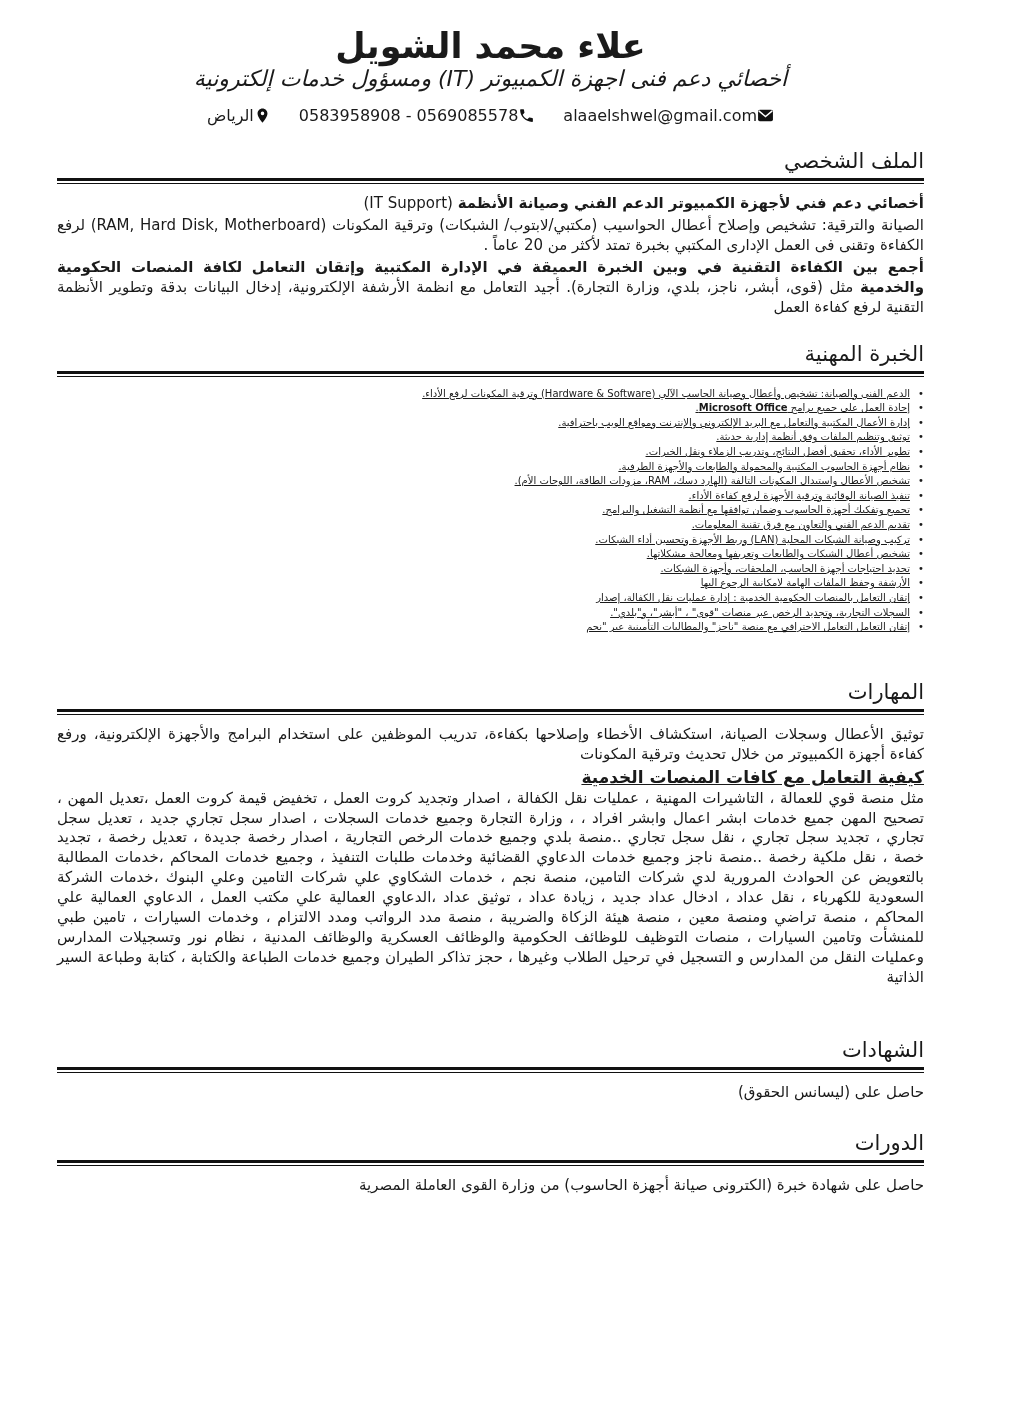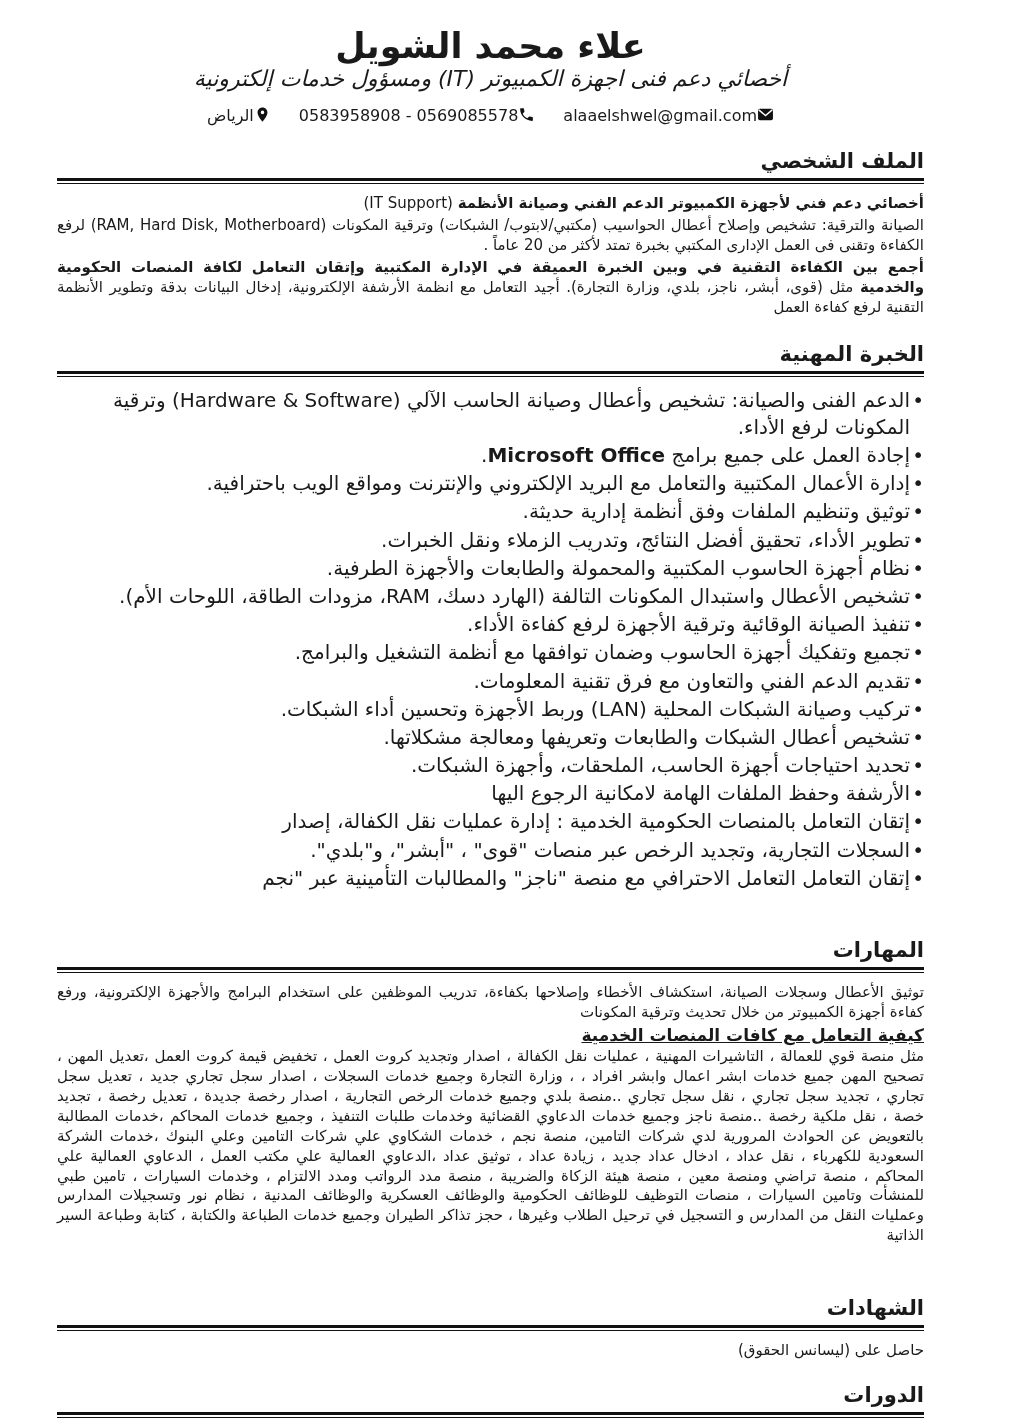--- a/index.html
+++ b/index.html
@@ -28,28 +28,28 @@
     font-weight: 500;
   }
   .contact-row {
     margin-top: 15px;
     display: flex;
     justify-content: center;
     align-items: center;
     gap: 28px;
     font-size: 16px;
   }
-  .contact-item { display: inline-flex; align-items: flex-start; gap: 0; }
+  .contact-item { display: inline-flex; align-items: center; gap: 0; }
   .contact-item svg { width: 17px; height: 17px; flex: 0 0 auto; }
   
   section { margin-top: 24px; }
   .sec-title {
     margin: 0 0 5px 0;
     font-size: 21px;
-    font-weight: 700;
+    font-weight: 400;
   }
   .rule {
     height: 2px;
     border-top: 3.5px solid #111;
     border-bottom: 1.5px solid #111;
     margin-bottom: 10px;
   }
   p.body-text {
     margin: 0 0 2px 0;
     font-size: 15px;
@@ -59,42 +59,43 @@
   }
   p.body-text .latin { direction: ltr; unicode-bidi: embed; }
   strong { font-weight: 800; }
   
   ul.bullet-list {
     margin: 2px 0 0 0;
     padding: 0;
     list-style: none;
   }
   ul.bullet-list li {
-    font-size: 20px;
+    font-size: 10px;
     line-height: 1.36;
     margin-bottom: 1px;
     padding-right: 14px;
     position: relative;
+    text-decoration: underline;
   }
   ul.bullet-list li::before {
     content: "•";
     position: absolute;
     right: 0;
     top: 0;
   }
   
   .skills-sub {
     font-size: 17px;
     font-weight: 800;
     text-decoration: underline;
     margin: 2px 0;
   }
   .sec-skills { margin-top: 46px; }
   .sec-certificates { margin-top: 50px; }
-  .sec-courses { margin-top: 22px; }
+  .sec-courses { margin-top: 28px; }
   .single-line { margin-top: 4px; }
 </style>
 </head>
 <body>
 
 <div class="page">
 
   <header class="cv-header">
     <h1 class="person-name">علاء محمد الشويل</h1>
     <div class="person-subtitle">أخصائي دعم فنى اجهزة الكمبيوتر (IT) ومسؤول خدمات إلكترونية</div>

